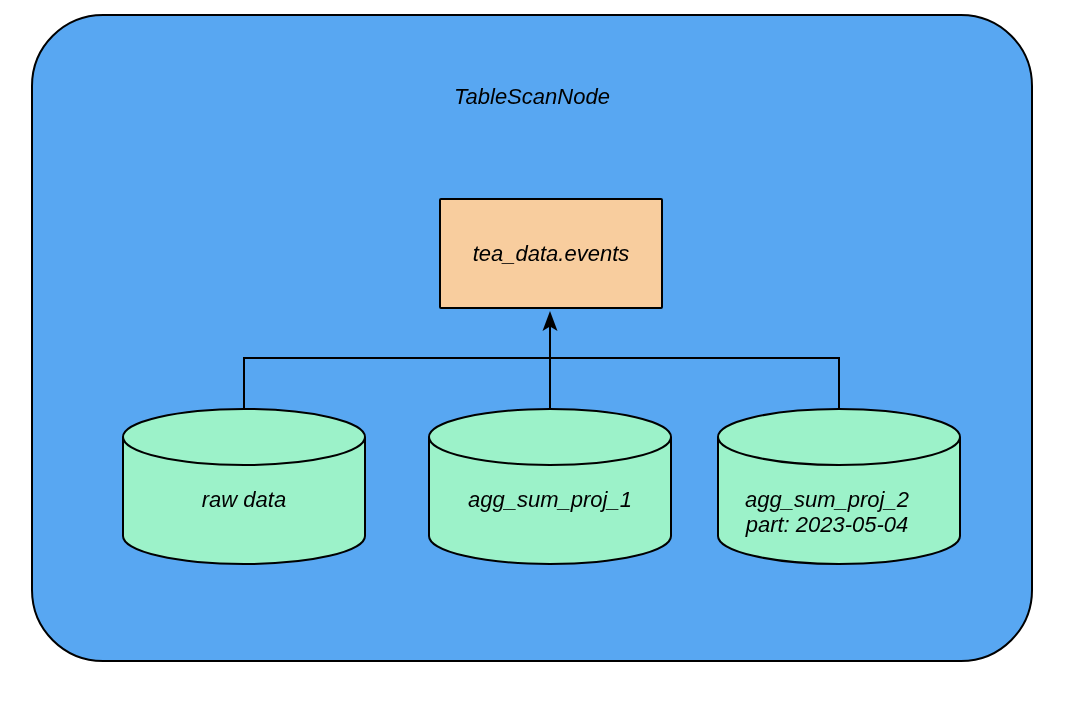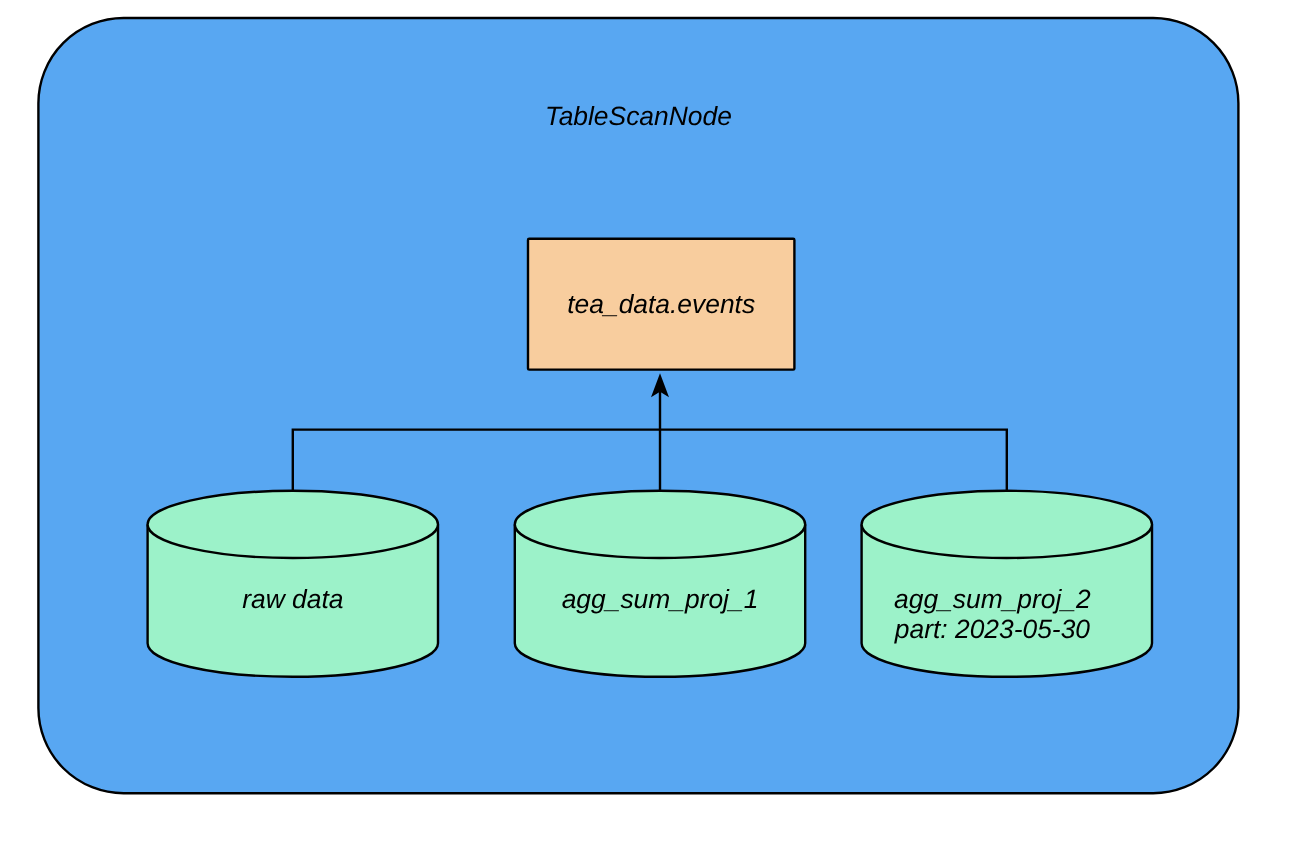--- a/index.html
+++ b/index.html
@@ -123,16 +123,16 @@
   <div class="cyl-label cyl-label-1">
     <div>raw data</div>
   </div>
 
   <div class="cyl-label cyl-label-2">
     <div>agg_sum_proj_1</div>
   </div>
 
   <div class="cyl-label cyl-label-3">
     <div>agg_sum_proj_2</div>
-    <div>part: 2023-05-30</div>
+    <div>part: 2023-05-04</div>
   </div>
 
 </div>
 
 </body></html>

